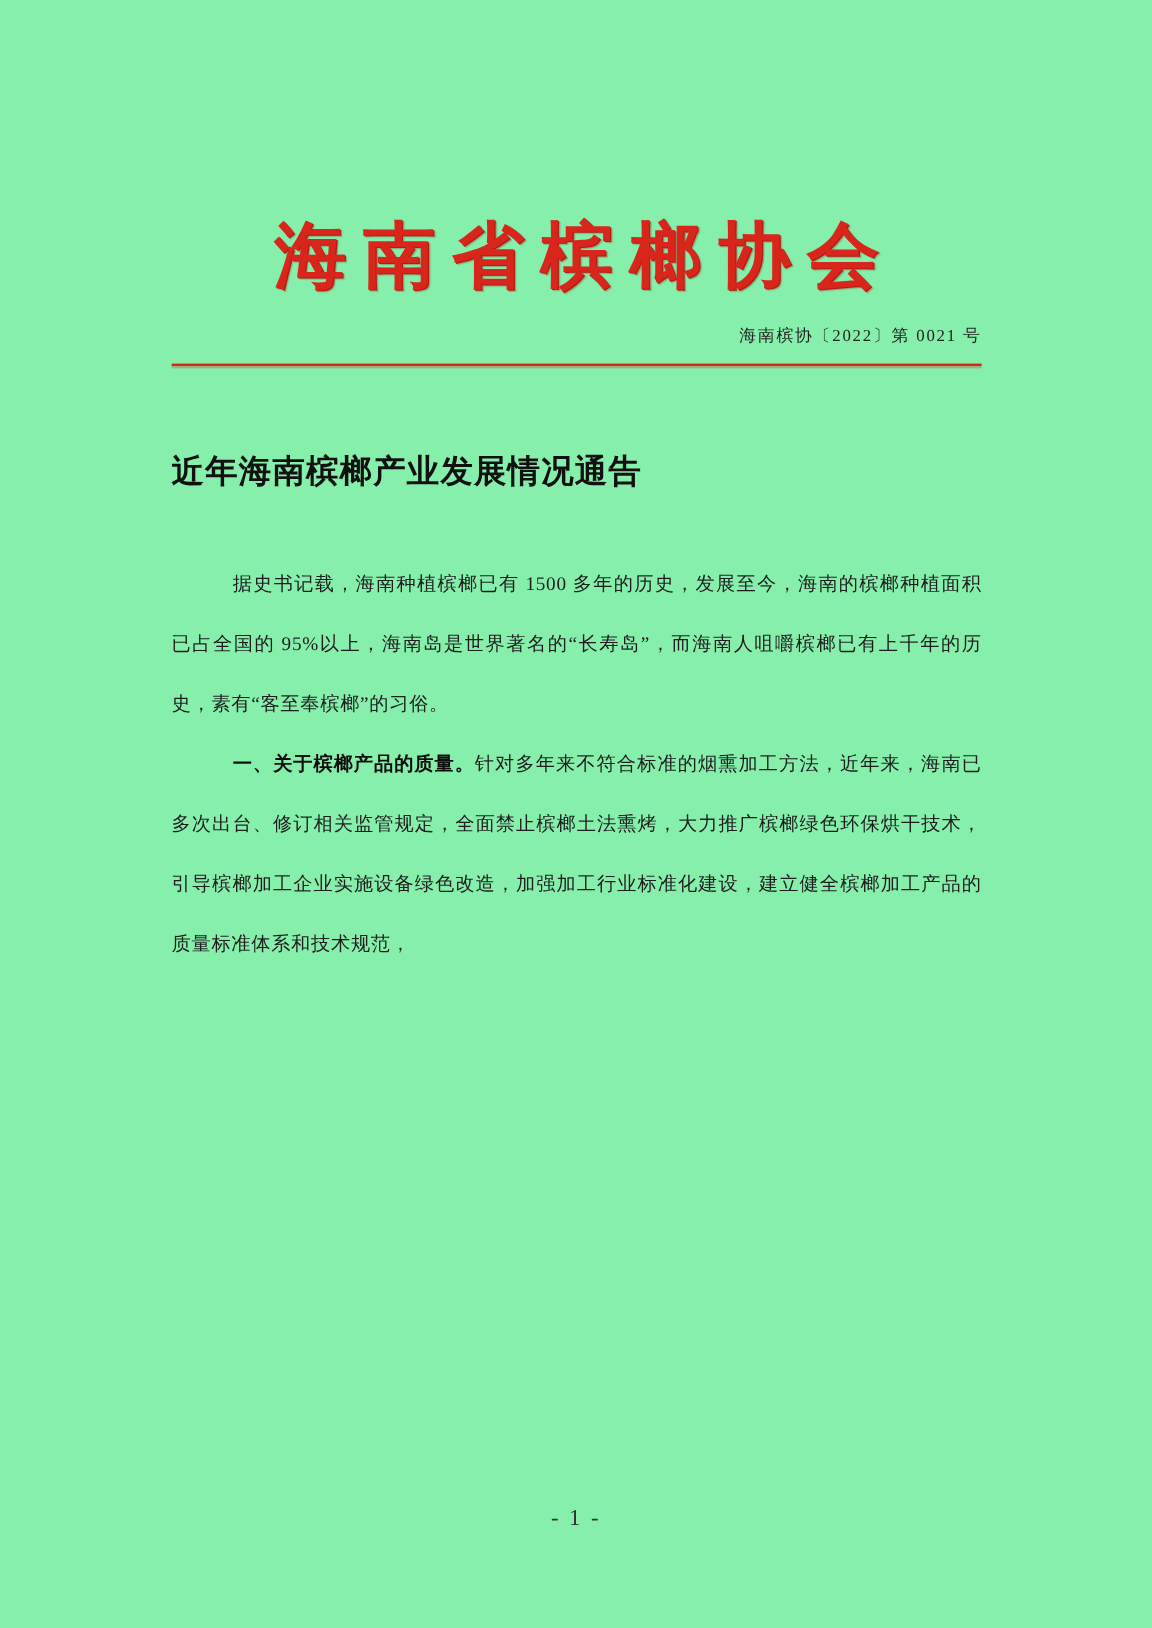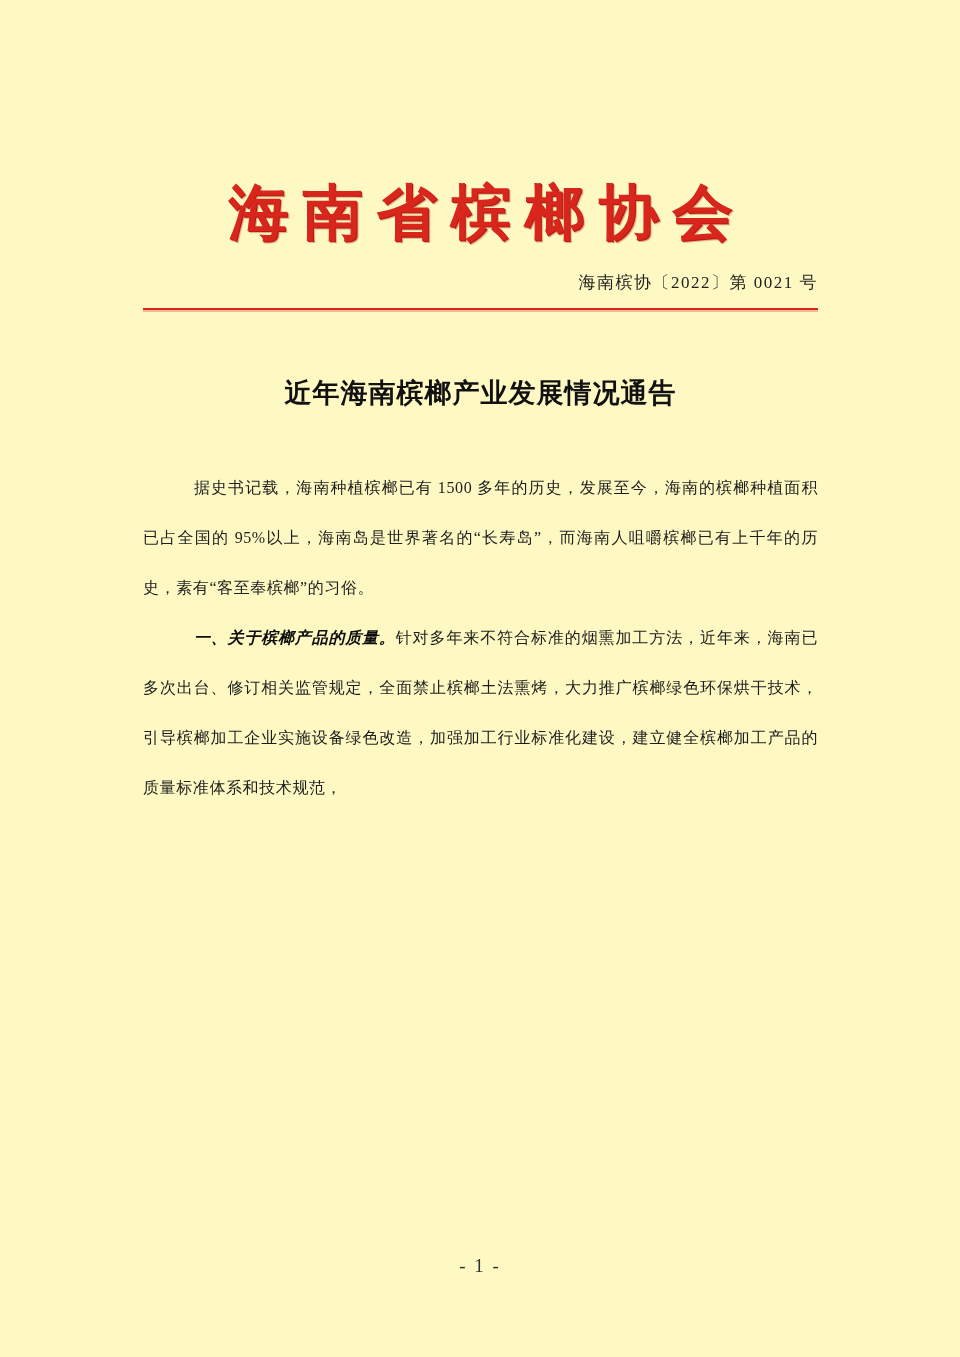--- a/index.html
+++ b/index.html
@@ -13,21 +13,21 @@
     height: 1357px;
     position: relative;
     font-family: "Liberation Serif", "DejaVu Serif", serif;
     color: #1a1a1a;
     overflow: hidden;
   }
 
   .page {
     position: absolute;
     inset: 0;
-    background: #fef9c3;
+    background: #86efac;
   }
 
   
   .letterhead {
     position: absolute;
     left: 143px;
     top: 178px;
     width: 675px;
   }
 
@@ -42,21 +42,21 @@
     text-indent: 14px;
     white-space: nowrap;
     text-shadow:
        1px 1px 0 #b81a12,
        2px 2px 1px rgba(150,20,12,0.35);
   }
 
   .doc-number {
     text-align: right;
     margin-top: 22px;
-    font-size: 17px;
+    font-size: 14px;
     letter-spacing: 1.5px;
     color: #1f1f1f;
     font-family: "Liberation Serif", "DejaVu Serif", serif;
     white-space: nowrap;
   }
 
   .header-rule {
     margin-top: 14px;
     height: 2px;
     background: #d9261c;
@@ -65,21 +65,21 @@
 
   
   .doc-body {
     position: absolute;
     left: 143px;
     top: 375px;
     width: 675px;
   }
 
   .doc-title {
-    text-align: center;
+    text-align: left;
     font-size: 27px;
     font-weight: 700;
     letter-spacing: 1px;
     color: #111111;
     font-family: "Liberation Serif", "DejaVu Serif", serif;
     margin-bottom: 52px;
     white-space: nowrap;
   }
 
   .para {
@@ -93,21 +93,20 @@
     margin: 0 0 0 0;
     font-family: "Liberation Serif", "DejaVu Serif", serif;
   }
 
   .para + .para { margin-top: 0; }
 
   .lead {
     font-weight: 700;
     color: #0d0d0d;
     letter-spacing: 0.5px;
-    font-style: italic;
   }
 
   
   .page-footer {
     position: absolute;
     left: 0;
     right: 0;
     top: 1255px;
     text-align: center;
     font-size: 19px;

